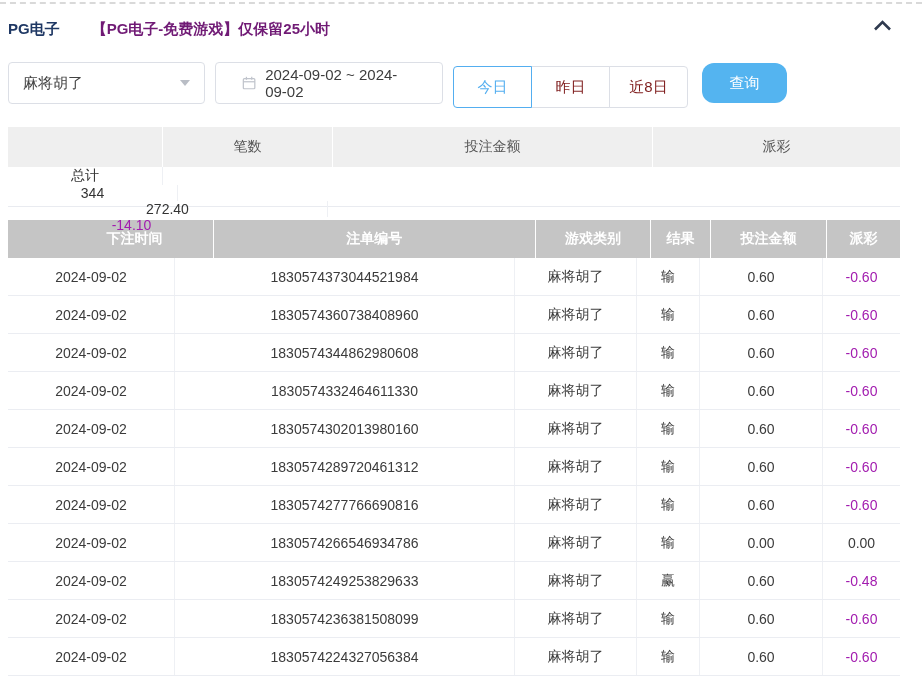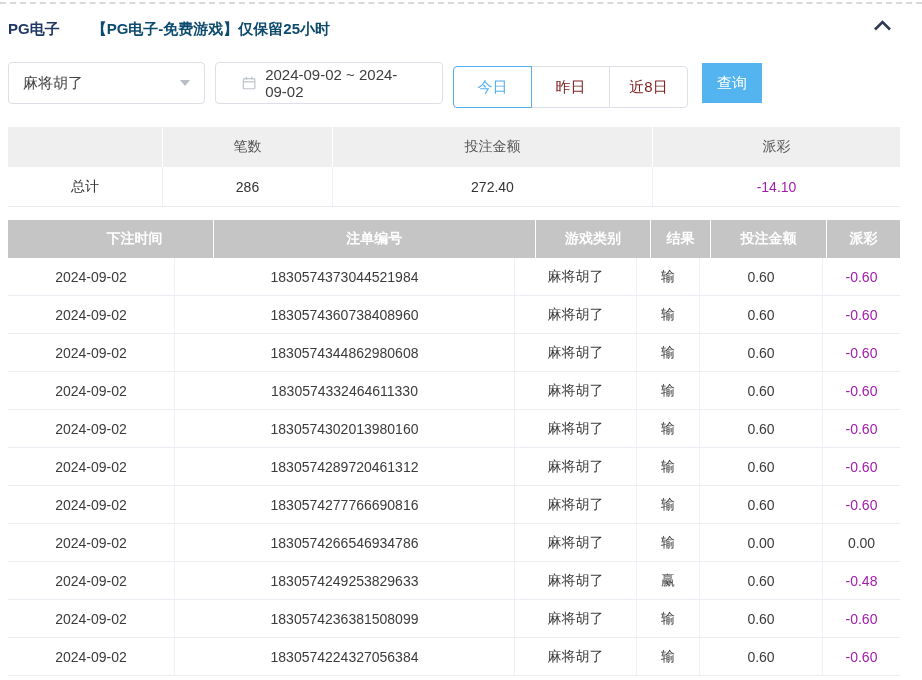--- a/index.html
+++ b/index.html
@@ -3,50 +3,50 @@
 <meta charset="utf-8">
 <style>
   * { box-sizing: border-box; margin: 0; padding: 0; }
   html, body { width: 922px; height: 680px; overflow: hidden; background: #fff;
     font-family: "Liberation Sans", sans-serif; }
   .top-dashed { border-top: 2px dashed #d9d9d9; margin-top: 2px; }
 
   
   .panel-header { display: flex; align-items: flex-start; margin: 16px 30px 0 8px; }
   .panel-title { font-size: 15px; font-weight: bold; color: #1f3864; }
-  .panel-notice { margin-left: 32px; font-size: 15px; font-weight: bold; color: #0c4a6e; }
+  .panel-notice { margin-left: 32px; font-size: 15px; font-weight: bold; color: #701a75; }
   .collapse { margin-left: auto; cursor: pointer; display: flex; align-items: center; }
 
   
   .filter-row { display: flex; align-items: center; margin: 19px 0 0 8px; }
   .select-box { width: 197px; height: 42px; border: 1px solid #dcdfe6; border-radius: 4px;
     display: flex; align-items: center; justify-content: space-between; padding: 0 14px;
     font-size: 15px; color: #434343; cursor: pointer; background: #fff; }
   .caret-down { width: 0; height: 0; border-left: 5px solid transparent;
     border-right: 5px solid transparent; border-top: 6px solid #b9bdc5; }
   .date-box { margin-left: 10px; width: 228px; height: 42px; border: 1px solid #dcdfe6;
     border-radius: 4px; display: flex; align-items: center; gap: 9px; padding: 0 26px;
     font-size: 15px; color: #3d3d3d; cursor: pointer; background: #fff; }
   .btn-group { margin-left: 10px; display: flex; margin-top: 8px; }
   .btn-group .qbtn { height: 42px; width: 79px; background: #fff; border: 1px solid #dcdfe6;
     color: #7f1d1d; font-size: 15px; cursor: pointer; margin-left: -1px;
     font-family: "Liberation Sans", sans-serif; }
   .btn-group .qbtn:first-child { border-radius: 4px 0 0 4px; margin-left: 0; }
   .btn-group .qbtn:last-child { border-radius: 0 4px 4px 0; }
   .btn-group .qbtn.active { color: #53aef0; border-color: #53aef0; position: relative; z-index: 2; }
-  .search-btn { margin-left: 14px; width: 60px; height: 40px; background: #54b4f0;
-    border: none; border-radius: 0; color: #fff; font-size: 15px; cursor: pointer;
+  .search-btn { margin-left: 14px; width: 85px; height: 40px; background: #54b4f0;
+    border: none; border-radius: 12px; color: #fff; font-size: 15px; cursor: pointer;
     font-family: "Liberation Sans", sans-serif; }
 
   
   .summary { margin: 19px 8px 0; width: 892px; font-size: 14px; }
   .sum-head { display: flex; height: 40px; background: #efefef; color: #555; }
   .sum-head .cell { border-right: 1px solid #fff; }
   .sum-head .cell:last-child { border-right: none; }
-  .sum-row { display: flex; height: 40px; background: #fff; border-bottom: 1px solid #e9ebf0; color: #333; }
+  .sum-row { display: flex; height: 40px; background: #fff; border-bottom: 1px solid #e9ebf0; color: #333; flex-direction: column; }
   .sum-row .cell { border-right: 1px solid #eef0f4; }
   .sum-row .cell:last-child { border-right: none; }
   .cell { display: flex; align-items: center; justify-content: center; height: 100%; }
   .s1 { width: 155px; } .s2 { width: 170px; } .s3 { width: 320px; } .s4 { width: 247px; }
 
   
   .bet-table { margin: 13px 8px 0; width: 892px; font-size: 14px; }
   .bt-head { display: flex; height: 38px; background: #c5c5c5; color: #fff; font-weight: bold; padding-left: 48px; }
   .bt-head .cell { border-right: 1px solid #fff; }
   .bt-head .cell:last-child { border-right: none; }
@@ -96,21 +96,21 @@
 
 <div class="summary">
   <div class="sum-head">
     <div class="cell s1"></div>
     <div class="cell s2">笔数</div>
     <div class="cell s3">投注金额</div>
     <div class="cell s4">派彩</div>
   </div>
   <div class="sum-row">
     <div class="cell s1">总计</div>
-    <div class="cell s2">286</div>
+    <div class="cell s2">344</div>
     <div class="cell s3">272.40</div>
     <div class="cell s4 neg">-14.10</div>
   </div>
 </div>
 
 <div class="bet-table">
   <div class="bt-head">
     <div class="cell c1">下注时间</div>
     <div class="cell c2">注单编号</div>
     <div class="cell c3">游戏类别</div>

